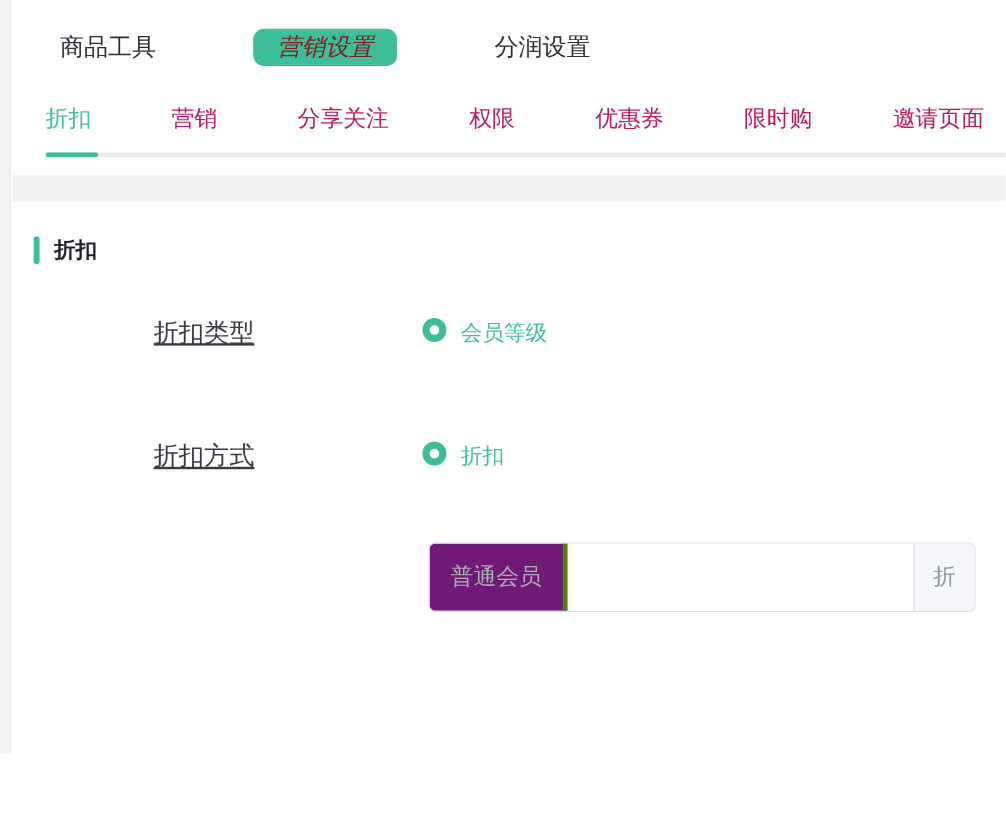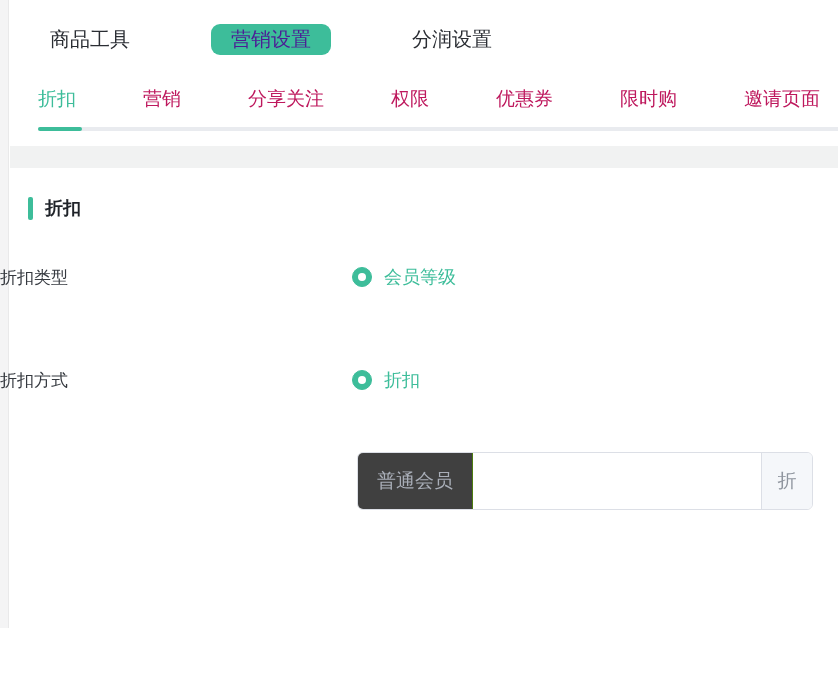--- a/index.html
+++ b/index.html
@@ -31,22 +31,22 @@
     background: #ffffff; border-radius: 8px;
   }
   .top-tabs {
     display: flex; align-items: center; gap: 81px;
     padding-left: 40px; height: 78px;
   }
   .top-tab {
     font-size: 20px; color: #2a2d33; cursor: pointer; white-space: nowrap;
   }
   .top-tab.active {
-    background: var(--accent); color: #4c1d95;
-    padding: 2px 20px; border-radius: 9px;
+    background: var(--accent); color: #7f1d1d;
+    padding: 2px 20px; border-radius: 9px; font-style: italic;
   }
   .sub-tabs {
     display: flex; align-items: center; gap: 67px;
     padding-left: 28px; height: 34px; margin-top: 4px;
   }
   .sub-tab { font-size: 19px; color: #be185d; cursor: pointer; white-space: nowrap; }
   .sub-tab.active { color: var(--accent); }
   .subtab-track {
     position: absolute; left: 28px; top: 127px; width: 822px; height: 4px;
     background: #e9ebef; border-radius: 2px;
@@ -71,25 +71,25 @@
   .section-title {
     margin-left: 12px; font-size: 18px; font-weight: bold; color: #1f2329;
   }
 
   .form-row {
     position: absolute; left: 0; display: flex; align-items: center; height: 28px;
   }
   .row-type  { top: 263px; }
   .row-method{ top: 366px; }
   .form-label {
-    width: 340px; text-align: left; font-size: 17px; color: #363a40;
-    flex: 0 0 340px; white-space: nowrap;
+    width: 340px; text-align: center; font-size: 21px; color: #363a40;
+    flex: 0 0 340px; white-space: nowrap; text-decoration: underline;
   }
   .options { display: flex; align-items: center; margin-left: 12px; gap: 62px; }
-  .radio-option { display: flex; align-items: center; cursor: pointer; }
+  .radio-option { display: flex; cursor: pointer; }
   .radio-circle {
     width: 20px; height: 20px; border-radius: 50%;
     border: 1px solid #d7dae0; background: #ffffff;
     display: inline-flex; align-items: center; justify-content: center;
     flex: 0 0 20px;
   }
   .radio-circle.checked {
     background: var(--accent); border-color: var(--accent);
   }
   .radio-circle.checked::after {
@@ -98,21 +98,21 @@
   .radio-text { margin-left: 12px; font-size: 18px; color: #32373c; white-space: nowrap; }
   .radio-option.checked .radio-text { color: var(--accent); }
 
   
   .input-group {
     position: absolute; left: 357px; top: 452px; width: 456px; height: 58px;
     display: flex; border: 1px solid #dcdfe6; border-radius: 6px;
     overflow: hidden; background: #ffffff;
   }
   .ig-prepend {
-    width: 115px; background: #404040; border-right: 1px solid #4d7c0f;
+    width: 115px; background: #701a75; border-right: 4px solid #4d7c0f;
     display: flex; align-items: center; justify-content: center;
     font-size: 19px; color: #a9aeb8; flex: 0 0 115px; white-space: nowrap;
   }
   .ig-input {
     flex: 1; border: none; outline: none; font-size: 19px; color: #32373c;
     padding: 0 14px; font-family: "Liberation Sans", sans-serif; min-width: 0;
   }
   .ig-append {
     width: 51px; background: #f5f7fa; border-left: 1px solid #dcdfe6;
     display: flex; align-items: center; justify-content: center;

